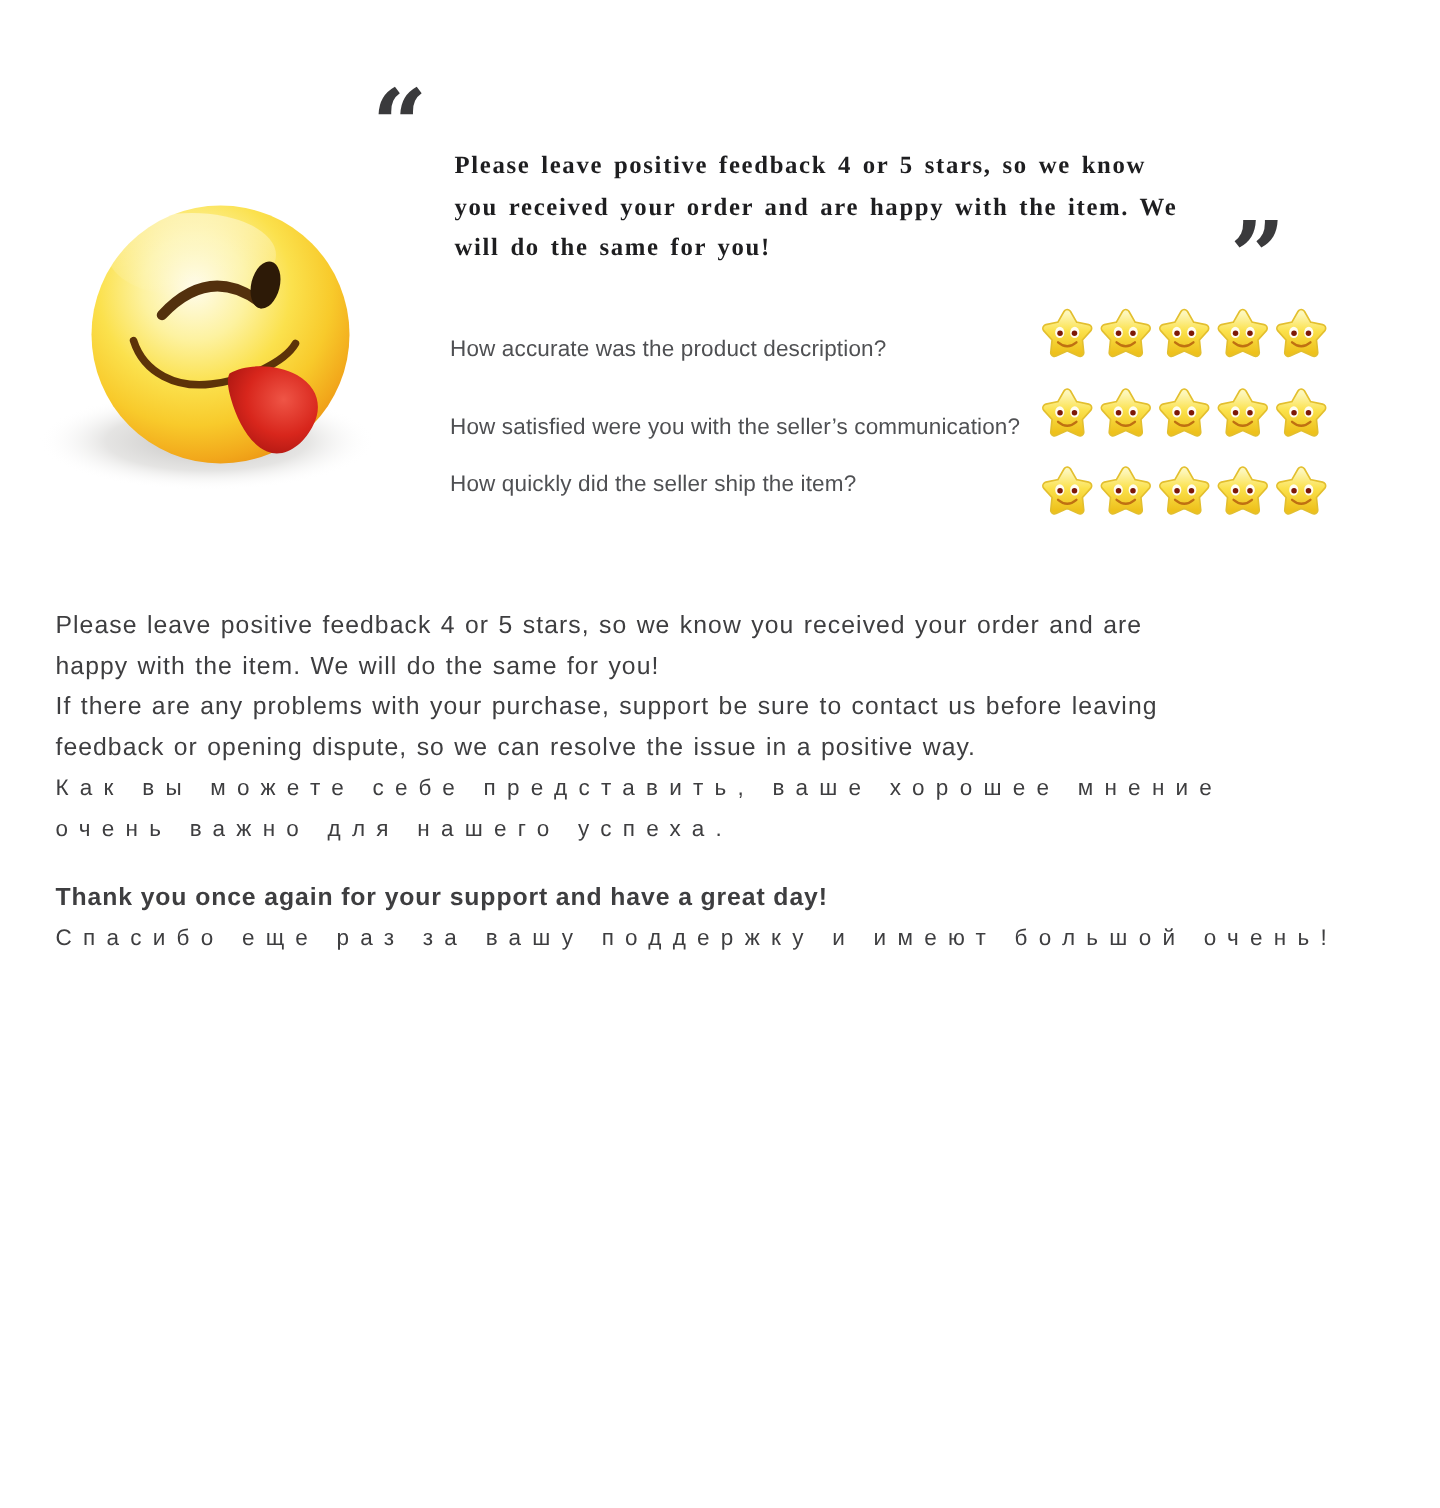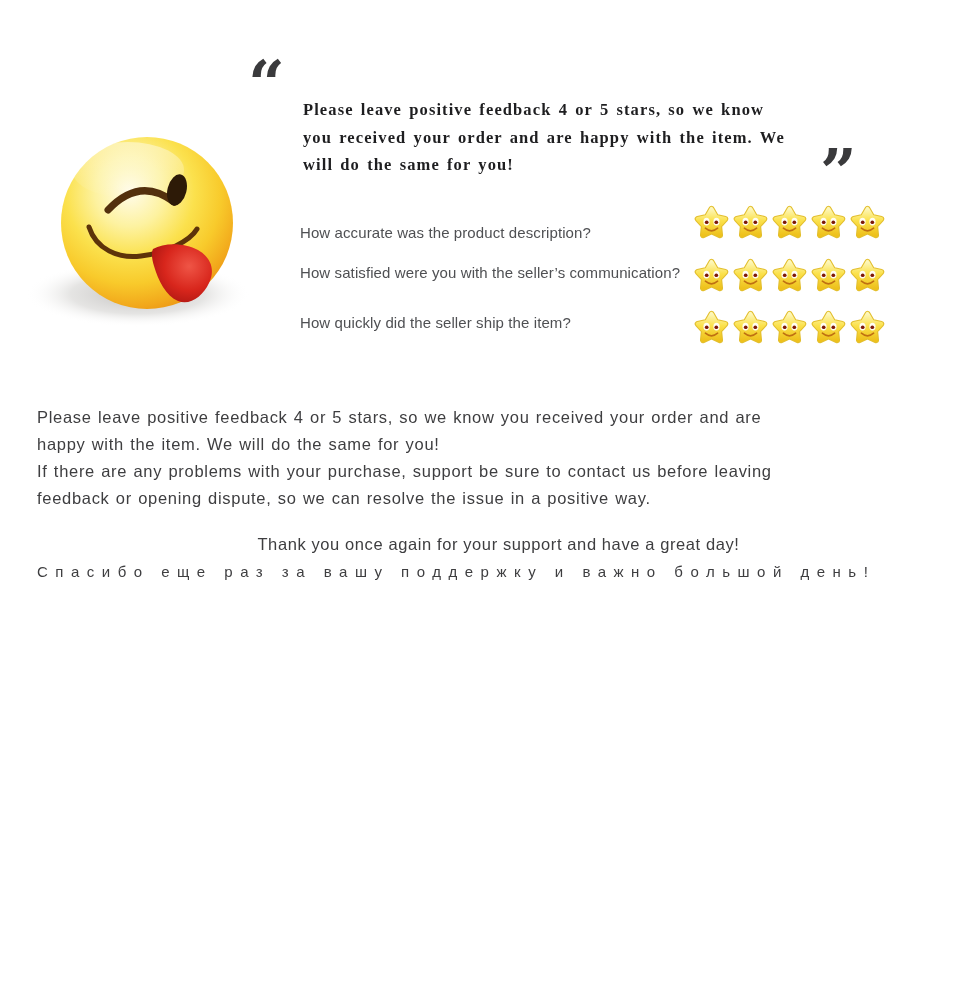--- a/index.html
+++ b/index.html
@@ -23,33 +23,33 @@
     position:absolute; left:303px; top:96px; width:600px;
     font-family:"Liberation Serif", serif; font-weight:700;
     font-size:16.5px; line-height:27.5px; letter-spacing:1.1px; word-spacing:2px;
     color:#1e1e20; white-space:pre;
   }
 
   .question {
     position:absolute; left:300px; font-size:15px; color:#4f5053;
     letter-spacing:0.1px; white-space:nowrap;
   }
-  .q1 { top:224px; } .q2 { top:264px; } .q3 { top:314px; }
+  .q1 { top:224px; } .q2 { top:276px; } .q3 { top:314px; }
 
   .stars { position:absolute; left:694px; display:flex; gap:4px; }
   .s1 { top:205px; } .s2 { top:258px; } .s3 { top:310px; }
   .stars svg { display:block; }
 
   
   .body-text { position:absolute; left:37px; top:404px; width:923px; color:#3e3e40; }
   .para { white-space:pre; margin:0; }
   .en { font-size:16.5px; line-height:27px; letter-spacing:0.7px; word-spacing:1px; }
   .ru { font-size:15px;   line-height:27px; letter-spacing:7.5px; }
   .en-strong { font-size:16.5px; line-height:27px; letter-spacing:0.6px;
-               font-weight:400; margin-top:19px;text-align:center; }
+               font-weight:700; margin-top:19px; }
 </style>
 </head>
 <body>
 
 <svg width="0" height="0" style="position:absolute" aria-hidden="true">
   <defs>
     <linearGradient id="starGrad" x1="0" y1="0" x2="0" y2="1">
       <stop offset="0%" stop-color="#fdf7bb"></stop>
       <stop offset="45%" stop-color="#fbe14b"></stop>
       <stop offset="100%" stop-color="#eec11c"></stop>
@@ -244,17 +244,19 @@
     <circle cx="25.5" cy="19.7" r="2.1" fill="#7d1807"></circle>
     <path d="M13,26.5 Q20,32.5 27,26.5" stroke="#bf7012" stroke-width="1.8" fill="none" stroke-linecap="round"></path>
   </svg>
     </div>
 
   <div class="body-text">
     <p class="para en">Please leave positive feedback 4 or 5 stars, so we know you received your order and are
 happy with the item. We will do the same for you!</p>
     <p class="para en">If there are any problems with your purchase, support be sure to contact us before leaving
 feedback or opening dispute, so we can resolve the issue in a positive way.</p>
+    <p class="para ru">Как вы можете себе представить, ваше хорошее мнение
+очень важно для нашего успеха.</p>
     <p class="para en-strong">Thank you once again for your support and have a great day!</p>
-    <p class="para ru">Спасибо еще раз за вашу поддержку и важно большой день!</p>
+    <p class="para ru">Спасибо еще раз за вашу поддержку и имеют большой очень!</p>
   </div>
 
 </div>
 
 </body></html>

